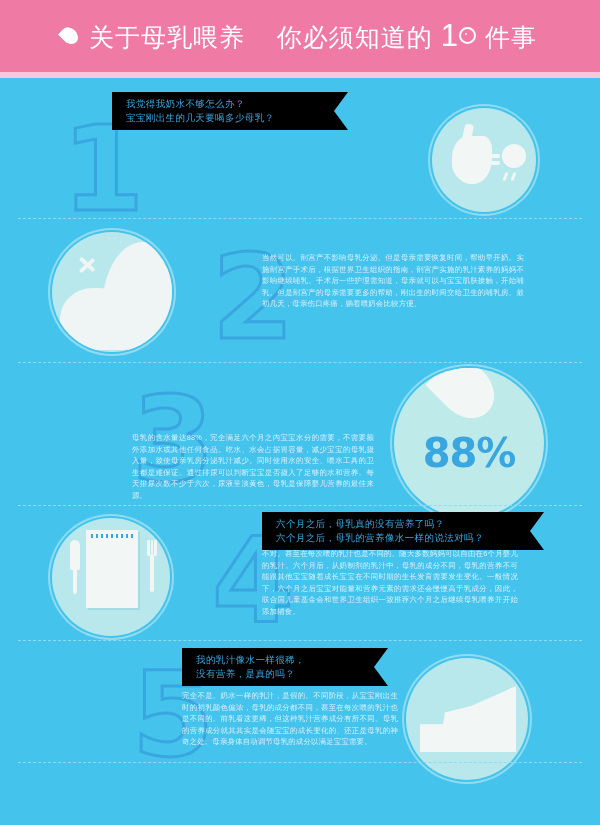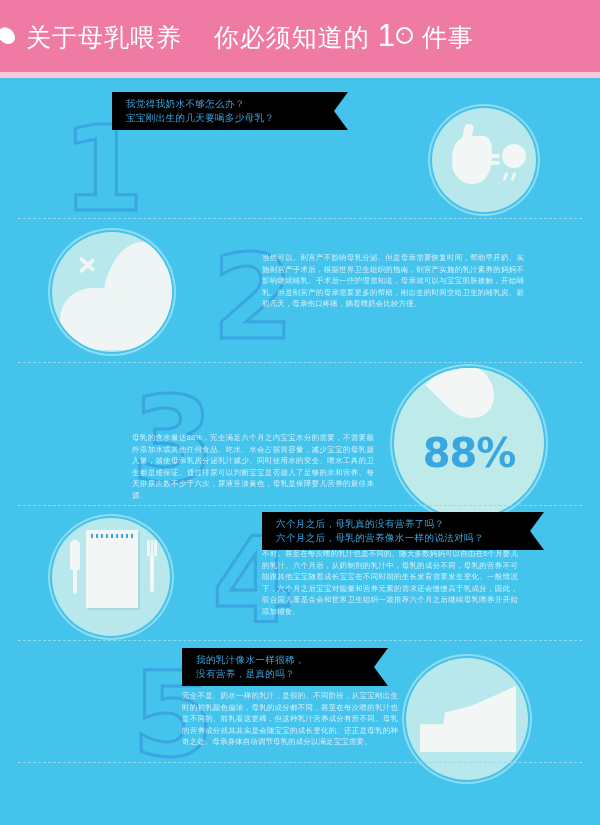--- a/index.html
+++ b/index.html
@@ -9,21 +9,21 @@
     font-family:"Liberation Sans","DejaVu Sans",sans-serif;
     overflow:hidden;
     position:relative;
   }
   .page{position:relative;width:600px;height:825px;background:#44c3ec;overflow:hidden;}
 
   
   .header{
     position:absolute;left:0;top:0;width:600px;height:72px;
     background:#ef7aa4;
-    display:flex;align-items:center;
+    display:flex;align-items:center;justify-content:center;
   }
   .header-inner{display:flex;align-items:center;gap:6px;}
   .drop-icon{width:16px;height:22px;position:relative;display:inline-block;margin-right:4px;}
   .drop-icon .d{
     position:absolute;left:0;top:0;width:16px;height:20px;background:#fff;
     border-radius:0 50% 50% 50%;
     transform:rotate(-45deg) scale(.92);
     transform-origin:50% 60%;
   }
   .header-title{

